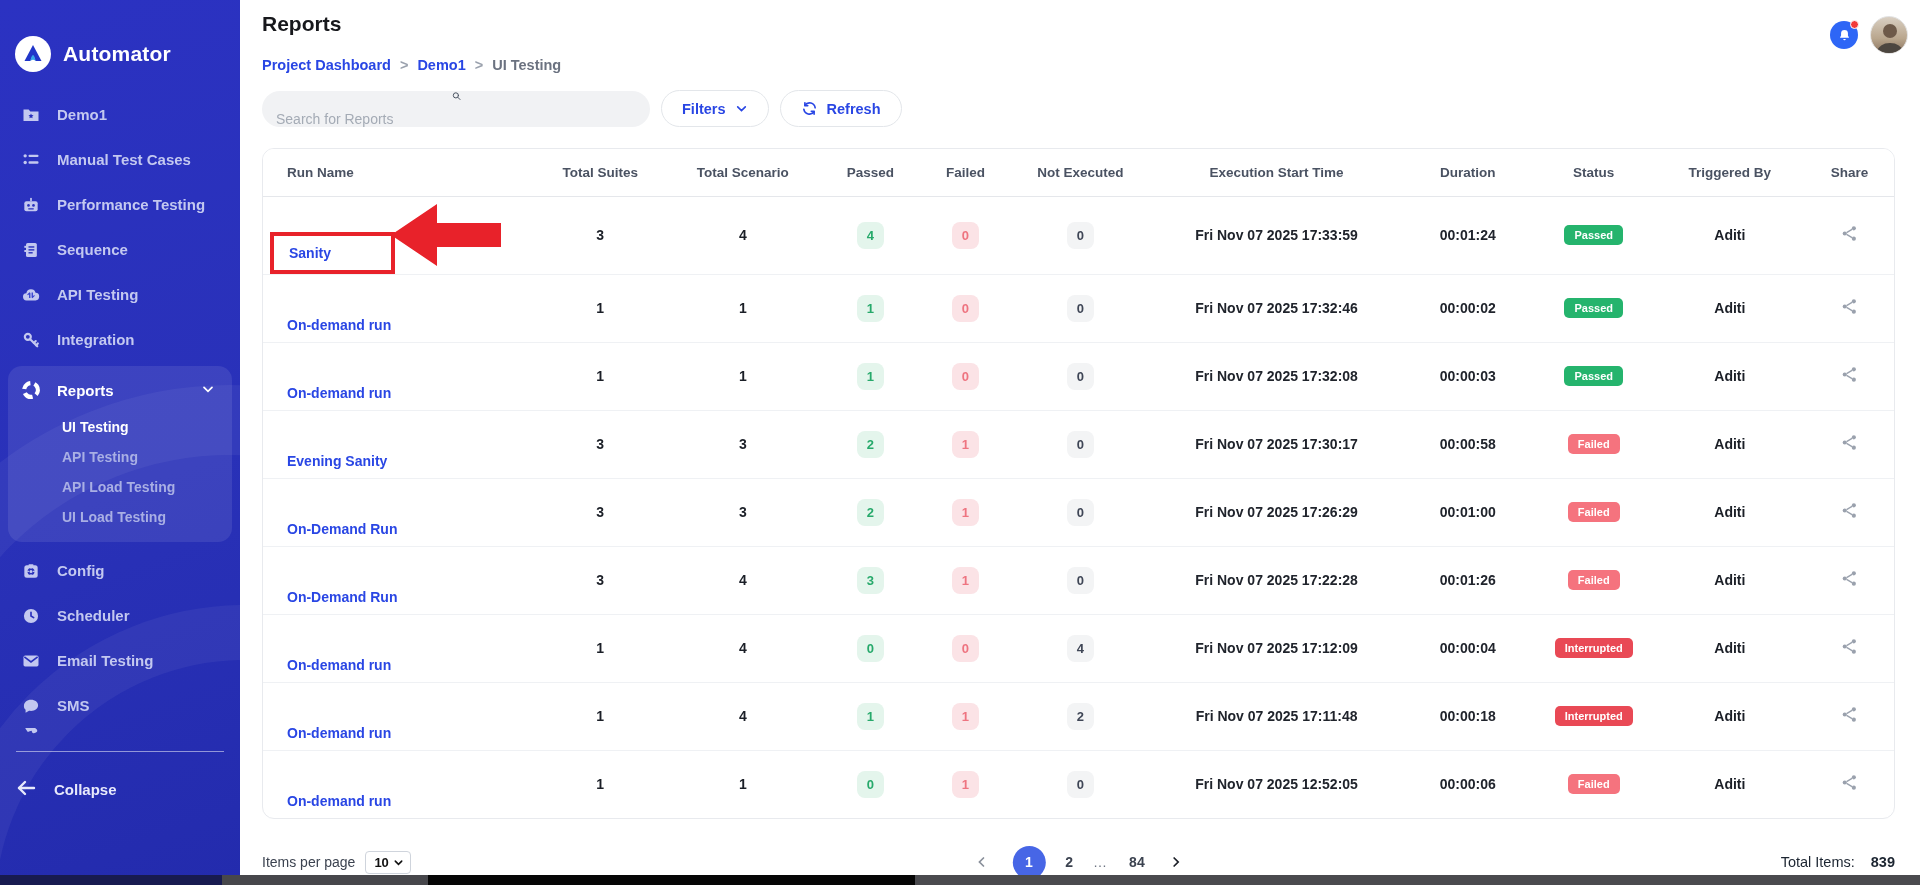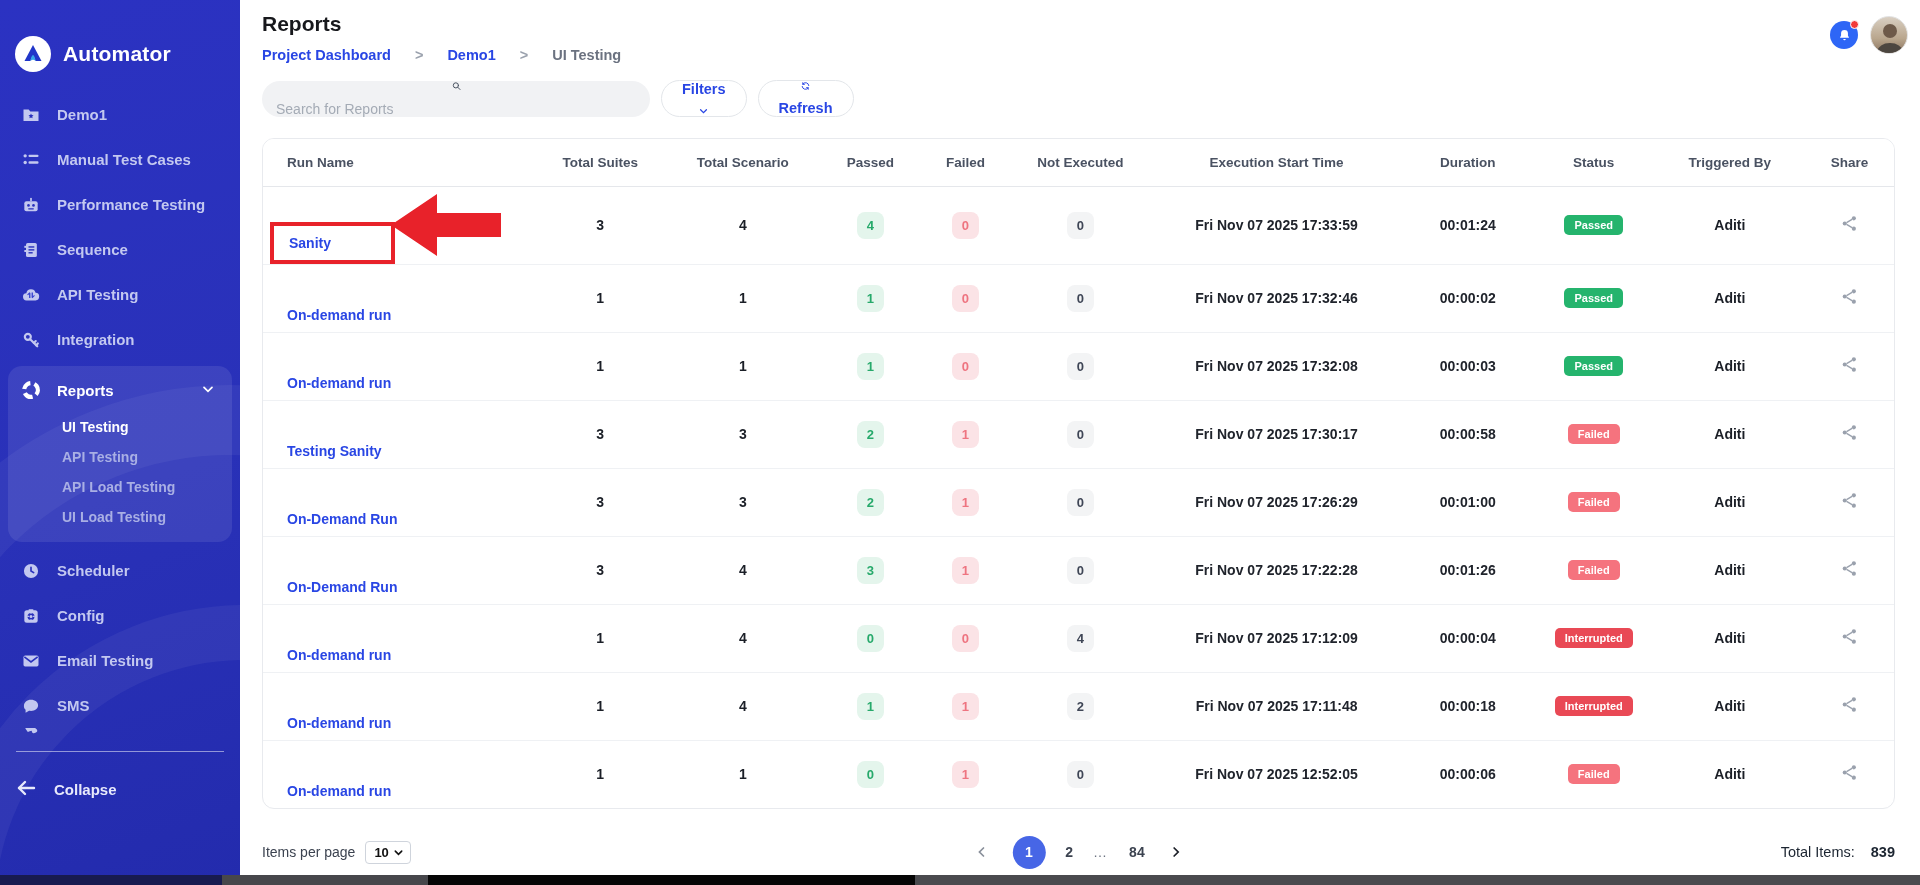--- a/index.html
+++ b/index.html
@@ -35,34 +35,34 @@
   .top-right { position:absolute; top:16px; right:12px; display:flex; align-items:center; gap:12px; z-index:4; }
   .bell-wrap { position:relative; width:28px; height:28px; border-radius:50%; background:#2E66F6;
     display:flex; align-items:center; justify-content:center; cursor:pointer; }
   .bell-dot { position:absolute; top:-1px; right:-1px; width:9px; height:9px; border-radius:50%;
     background:#F13A3A; border:1.5px solid #fff; }
   .avatar { width:38px; height:38px; border-radius:50%; overflow:hidden; background:linear-gradient(180deg,#d9cfc2 0%, #b9a68d 60%, #8a7460 100%); cursor:pointer; border:1px solid #e2e2e2; }
 
   
   .main { position:absolute; left:240px; top:0; width:1680px; height:875px; background:#fff; padding:12px 25px 0 22px; }
   .page-title { font-size:21px; font-weight:700; color:#17181c; }
-  .breadcrumb { margin-top:11px; font-size:14.5px; display:flex; align-items:center; gap:24px; }
+  .breadcrumb { margin-top:21px; font-size:14.5px; display:flex; align-items:center; gap:9px; }
   .bc-link { color:#2946E4; font-weight:600; text-decoration:none; cursor:pointer; }
   .bc-sep { color:#9AA1AD; font-weight:600; }
   .bc-current { color:#6B7280; font-weight:600; }
 
   .toolbar { margin-top:17px; display:flex; align-items:center; }
   .search-box { width:388px; height:36px; background:#F1F2F4; border-radius:18px; display:flex;
     align-items:center; gap:10px; padding:0 14px;flex-direction:column; }
   .search-box input { border:none; outline:none; background:transparent; font-size:14px; color:#333;
     width:100%; font-family:"Liberation Sans", sans-serif; }
   .search-box input::placeholder { color:#A4ABB5; }
   .pill-btn { height:37px; border:1px solid #E3E6EA; background:#fff; border-radius:19px;
     display:flex; align-items:center; justify-content:center; gap:9px; color:#2946E4;
-    font-size:14.5px; font-weight:600; cursor:pointer; padding:0 20px;flex-direction:column; }
+    font-size:14.5px; font-weight:600; cursor:pointer; padding:0 20px; }
   .btn-filters { margin-left:11px; }
   .btn-refresh { margin-left:11px; }
 
   
   .card { margin-top:21px; width:1633px; border:1px solid #E8EAEE; border-radius:12px; background:#fff; overflow:hidden; }
   table { border-collapse:collapse; width:100%; table-layout:fixed; }
   thead th { height:47px; font-size:13.5px; font-weight:600; color:#4A5262; text-align:center;
     border-bottom:1px solid #E5E7EB; background:#fff; }
   thead th:first-child { text-align:left; padding-left:24px; }
   tbody td { height:68px; text-align:center; vertical-align:middle; border-top:1px solid #EFF1F4; }
@@ -208,42 +208,42 @@
       </div>
       <div class="sub-item active">UI Testing</div>
       <div class="sub-item">API Testing</div>
       <div class="sub-item">API Load Testing</div>
       <div class="sub-item">UI Load Testing</div>
     </div>
 
     <div class="nav-item">
       <span class="ic">
         <svg width="20" height="20" viewBox="0 0 24 24">
-            <circle cx="12" cy="12" r="8.5" fill="currentColor"></circle>
-            <path d="M12 7.5V12l3.2 2" stroke="#2A31BD" stroke-width="2" fill="none" stroke-linecap="round"></path>
-          </svg>
-      </span>
-      <span>Scheduler</span>
-    </div>
-    <div class="nav-item">
-      <span class="ic">
-        <svg width="20" height="20" viewBox="0 0 24 24">
             <rect x="4" y="5" width="16" height="15" rx="3" fill="currentColor"></rect>
             <circle cx="12" cy="12.5" r="4.2" fill="#2A31BD"></circle>
             <circle cx="12" cy="12.5" r="1.8" fill="currentColor"></circle>
             <g stroke="currentColor" stroke-width="1.6">
               <path d="M12 7.2v2"></path>
               <path d="M12 15.8v2"></path>
               <path d="M7.5 12.5h2"></path>
               <path d="M14.5 12.5h2"></path>
             </g>
             <rect x="9" y="3.8" width="6" height="2.4" rx="1" fill="currentColor"></rect>
           </svg>
       </span>
       <span>Config</span>
+    </div>
+    <div class="nav-item">
+      <span class="ic">
+        <svg width="20" height="20" viewBox="0 0 24 24">
+            <circle cx="12" cy="12" r="8.5" fill="currentColor"></circle>
+            <path d="M12 7.5V12l3.2 2" stroke="#2A31BD" stroke-width="2" fill="none" stroke-linecap="round"></path>
+          </svg>
+      </span>
+      <span>Scheduler</span>
     </div>
     <div class="nav-item">
       <span class="ic">
         <svg width="20" height="20" viewBox="0 0 24 24">
             <rect x="3" y="5.5" width="18" height="13" rx="2" fill="currentColor"></rect>
             <path d="M4 7l8 6 8-6" stroke="#2A31BD" stroke-width="2" fill="none"></path>
           </svg>
       </span>
       <span>Email Testing</span>
     </div>
@@ -433,21 +433,21 @@
                 <circle cx="17.5" cy="5.5" r="2.6" fill="#9AA1AD"></circle>
                 <circle cx="6" cy="12" r="2.6" fill="#9AA1AD"></circle>
                 <circle cx="17.5" cy="18.5" r="2.6" fill="#9AA1AD"></circle>
                 <path d="M8.3 10.8l6.9-4M8.3 13.2l6.9 4" stroke="#9AA1AD" stroke-width="1.7" fill="none"></path>
               </svg>
     </td>
   </tr>
           <tr>
     <td class="name-cell">
       <span class="name-box">
-        <a class="run-link">Testing Sanity</a>
+        <a class="run-link">Evening Sanity</a>
       </span>
       
     </td>
     <td class="num"><span>3</span></td>
     <td class="num"><span>3</span></td>
     <td><span class="badge badge-green">2</span></td>
     <td><span class="badge badge-pink">1</span></td>
     <td><span class="badge badge-gray">0</span></td>
     <td class="time"><span>Fri Nov 07 2025 17:30:17</span></td>
     <td class="time"><span>00:00:58</span></td>

